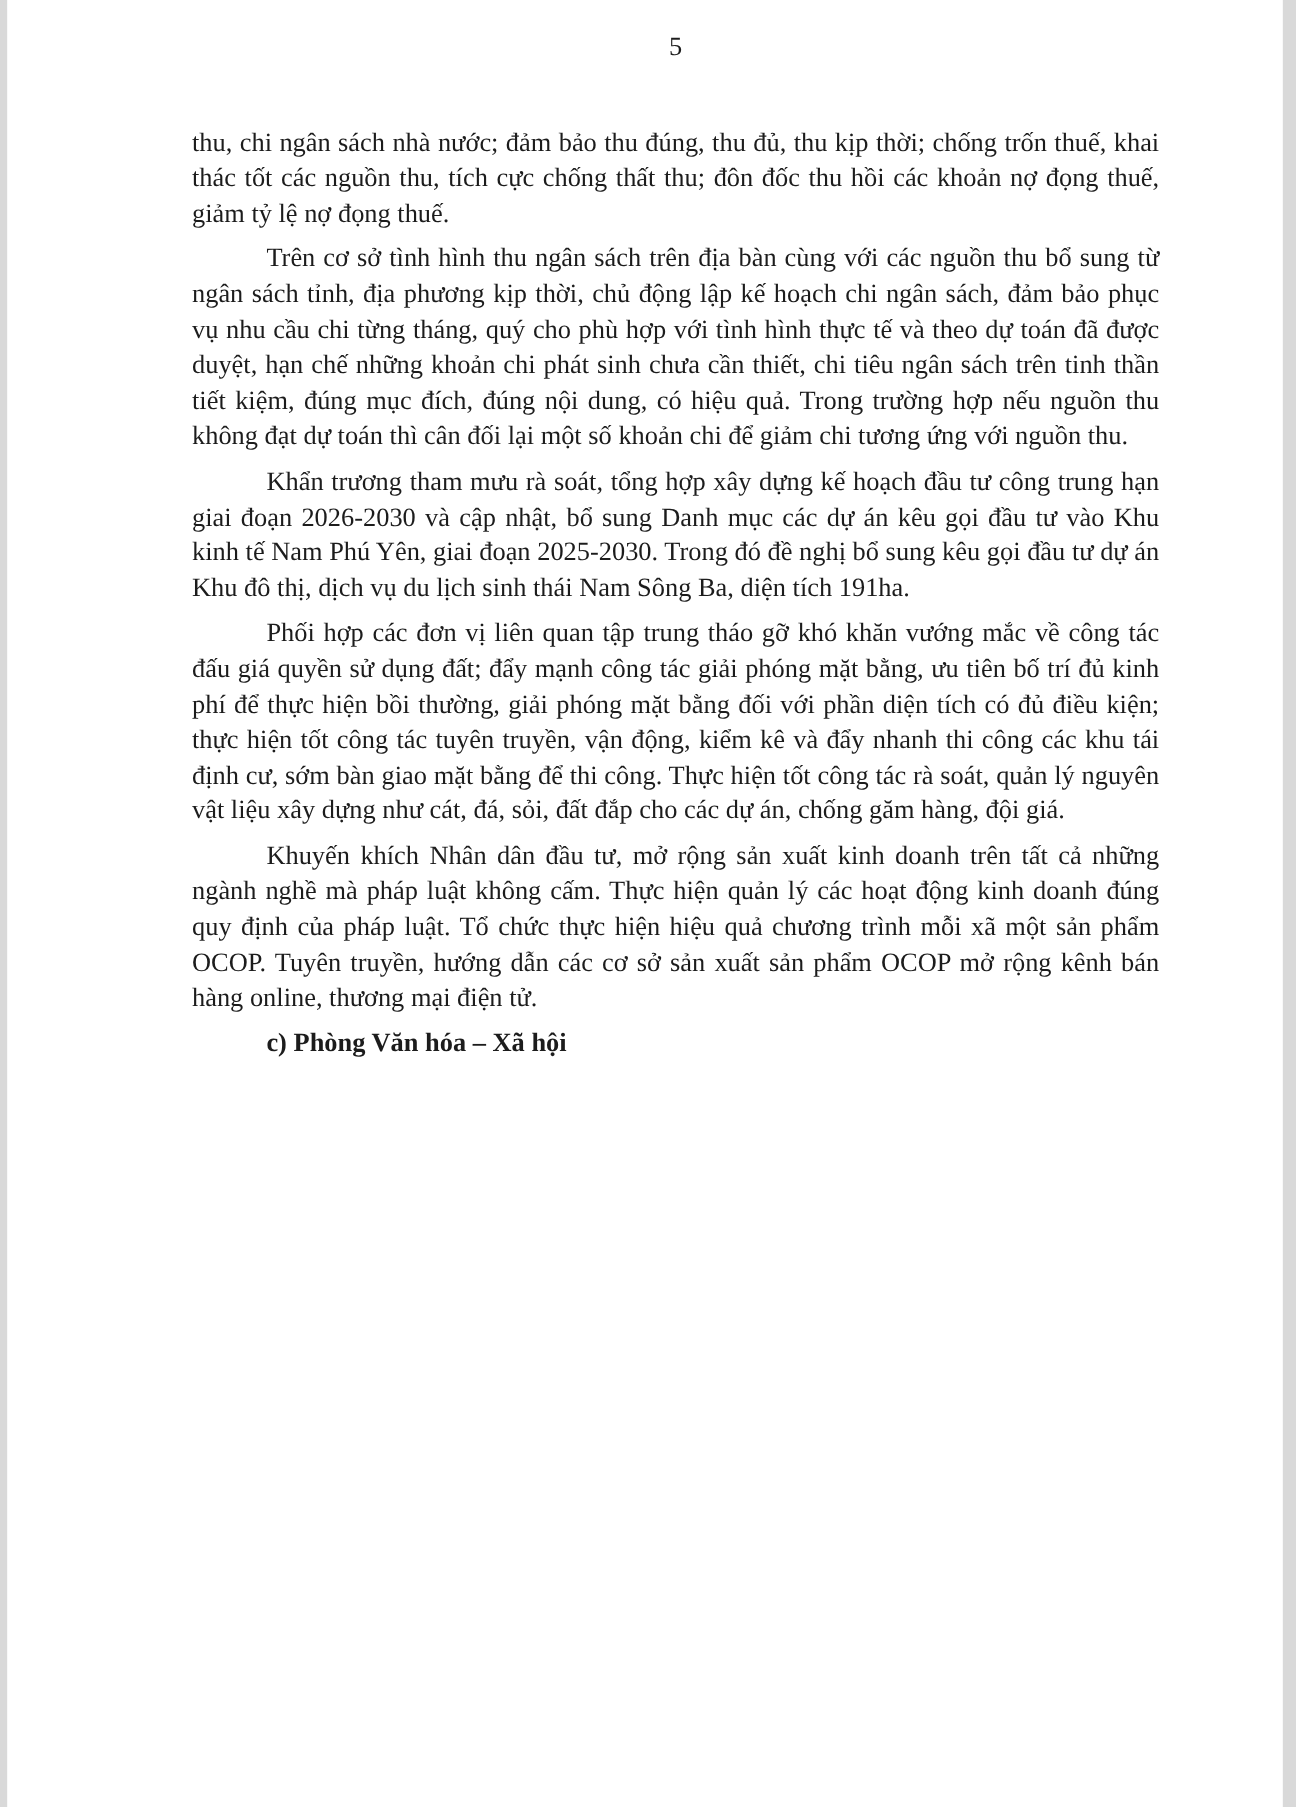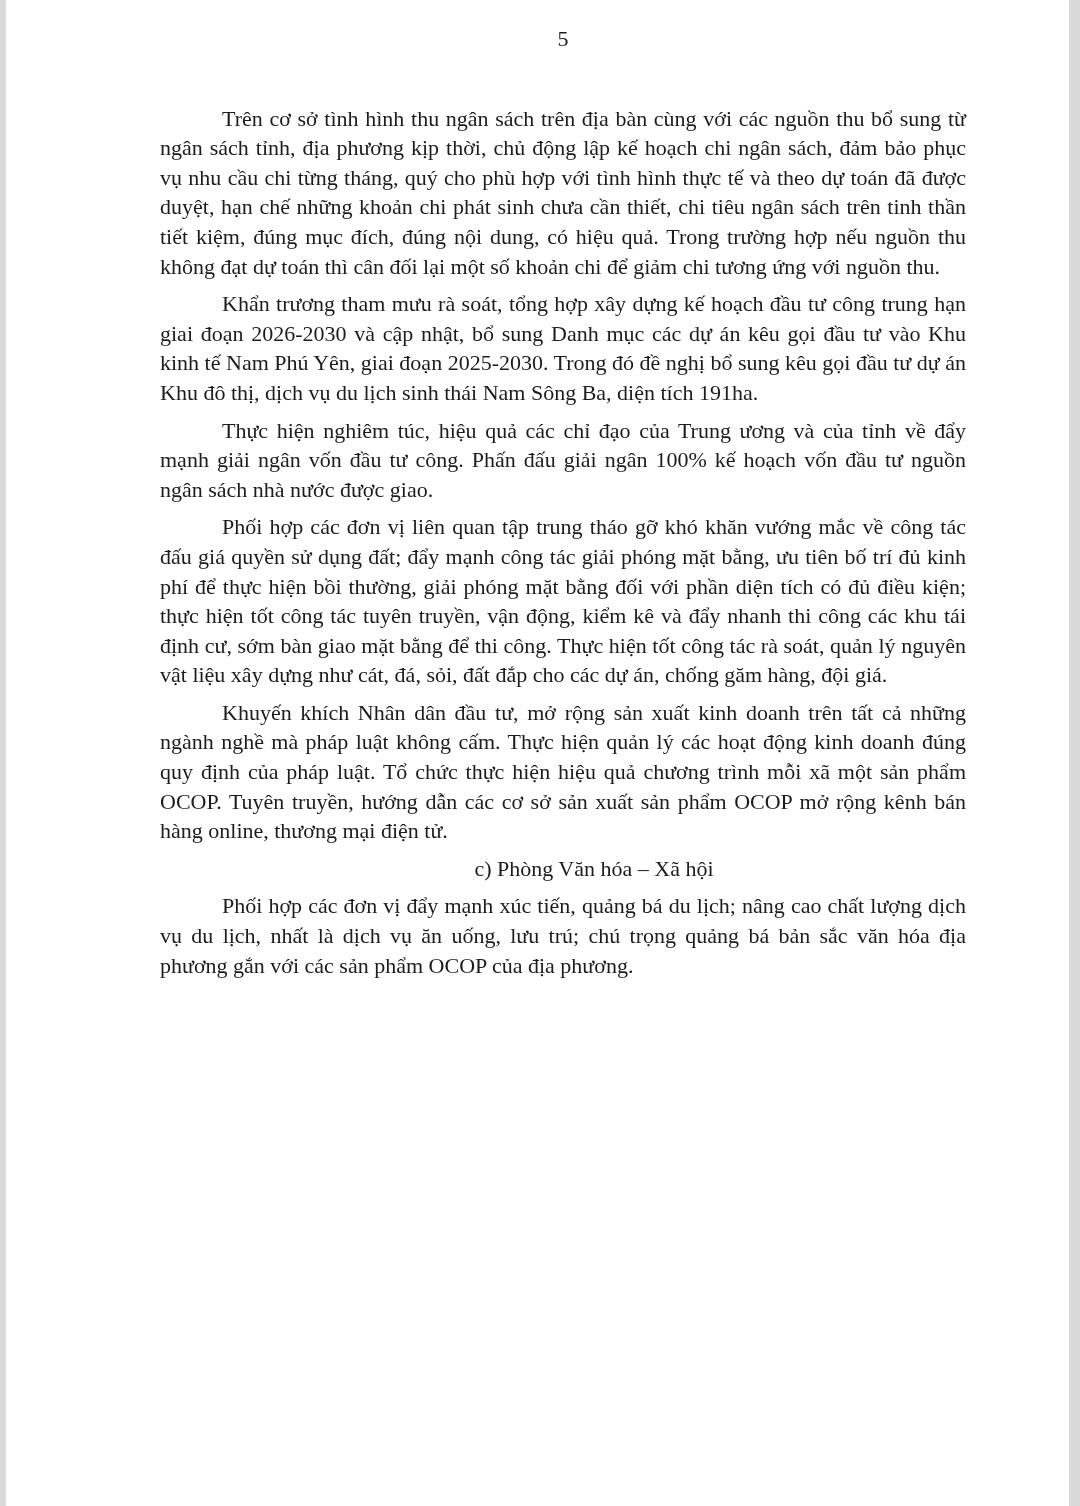--- a/index.html
+++ b/index.html
@@ -39,44 +39,44 @@
   .content p {
     margin: 0 0 8px 0;
     text-align: justify;
     text-justify: inter-word;
     text-indent: 62px;
   }
   .content p.continuation {
     text-indent: 0;
   }
   .content p.heading {
-    text-align: center;
+    text-align: left;
+    font-weight: bold;
   }
 </style>
 </head>
 <body>
 
 <div class="page">
   <div class="edge-strip left"></div>
   <div class="edge-strip right"></div>
 
   <div class="content">
     <div class="page-number">5</div>
 
+    <p class="continuation">thu, chi ngân sách nhà nước; đảm bảo thu đúng, thu đủ, thu kịp thời; chống trốn thuế, khai thác tốt các nguồn thu, tích cực chống thất thu; đôn đốc thu hồi các khoản nợ đọng thuế, giảm tỷ lệ nợ đọng thuế.</p>
 
     <p>Trên cơ sở tình hình thu ngân sách trên địa bàn cùng với các nguồn thu bổ sung từ ngân sách tỉnh, địa phương kịp thời, chủ động lập kế hoạch chi ngân sách, đảm bảo phục vụ nhu cầu chi từng tháng, quý cho phù hợp với tình hình thực tế và theo dự toán đã được duyệt, hạn chế những khoản chi phát sinh chưa cần thiết, chi tiêu ngân sách trên tinh thần tiết kiệm, đúng mục đích, đúng nội dung, có hiệu quả. Trong trường hợp nếu nguồn thu không đạt dự toán thì cân đối lại một số khoản chi để giảm chi tương ứng với nguồn thu.</p>
 
     <p>Khẩn trương tham mưu rà soát, tổng hợp xây dựng kế hoạch đầu tư công trung hạn giai đoạn 2026-2030 và cập nhật, bổ sung Danh mục các dự án kêu gọi đầu tư vào Khu kinh tế Nam Phú Yên, giai đoạn 2025-2030. Trong đó đề nghị bổ sung kêu gọi đầu tư dự án Khu đô thị, dịch vụ du lịch sinh thái Nam Sông Ba, diện tích 191ha.</p>
 
-    <p>Thực hiện nghiêm túc, hiệu quả các chỉ đạo của Trung ương và của tỉnh về đẩy mạnh giải ngân vốn đầu tư công. Phấn đấu giải ngân 100% kế hoạch vốn đầu tư nguồn ngân sách nhà nước được giao.</p>
 
     <p>Phối hợp các đơn vị liên quan tập trung tháo gỡ khó khăn vướng mắc về công tác đấu giá quyền sử dụng đất; đẩy mạnh công tác giải phóng mặt bằng, ưu tiên bố trí đủ kinh phí để thực hiện bồi thường, giải phóng mặt bằng đối với phần diện tích có đủ điều kiện; thực hiện tốt công tác tuyên truyền, vận động, kiểm kê và đẩy nhanh thi công các khu tái định cư, sớm bàn giao mặt bằng để thi công. Thực hiện tốt công tác rà soát, quản lý nguyên vật liệu xây dựng như cát, đá, sỏi, đất đắp cho các dự án, chống găm hàng, đội giá.</p>
 
     <p>Khuyến khích Nhân dân đầu tư, mở rộng sản xuất kinh doanh trên tất cả những ngành nghề mà pháp luật không cấm. Thực hiện quản lý các hoạt động kinh doanh đúng quy định của pháp luật. Tổ chức thực hiện hiệu quả chương trình mỗi xã một sản phẩm OCOP. Tuyên truyền, hướng dẫn các cơ sở sản xuất sản phẩm OCOP mở rộng kênh bán hàng online, thương mại điện tử.</p>
 
 
 
 
     <p class="heading">c) Phòng Văn hóa – Xã hội</p>
 
-    <p>Phối hợp các đơn vị đẩy mạnh xúc tiến, quảng bá du lịch; nâng cao chất lượng dịch vụ du lịch, nhất là dịch vụ ăn uống, lưu trú; chú trọng quảng bá bản sắc văn hóa địa phương gắn với các sản phẩm OCOP của địa phương.</p>
   </div>
 </div>
 
 </body></html>

